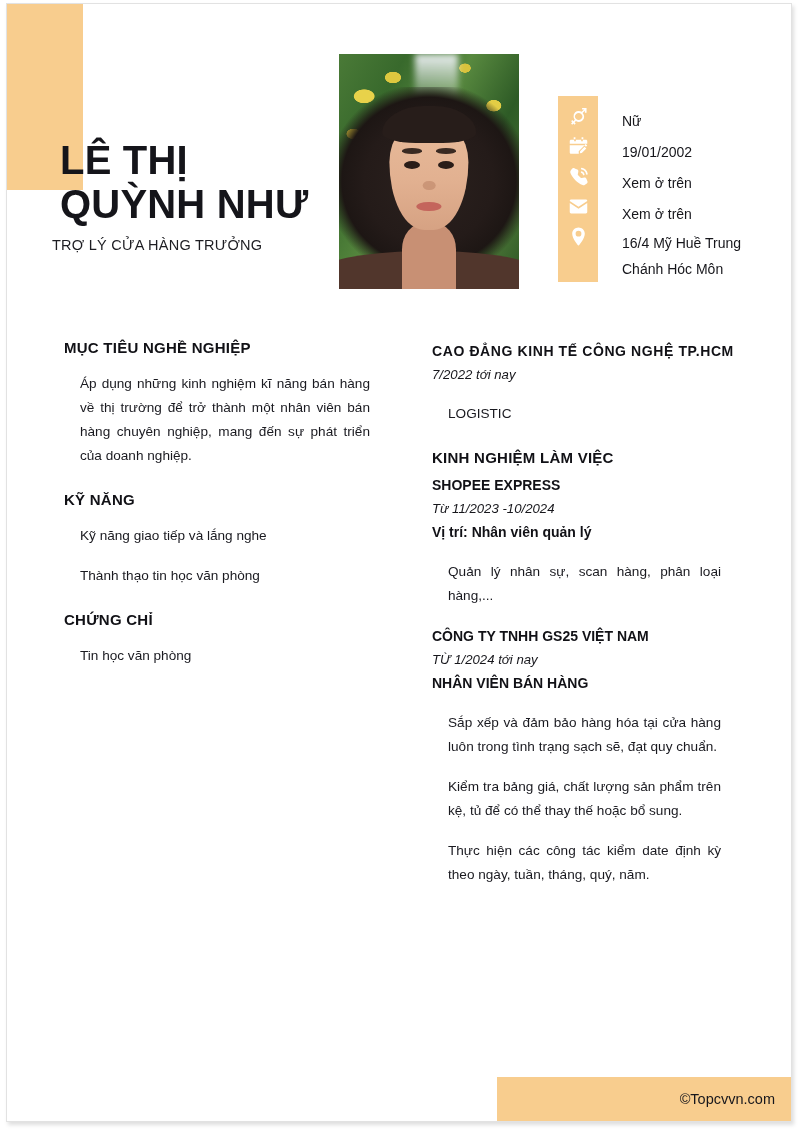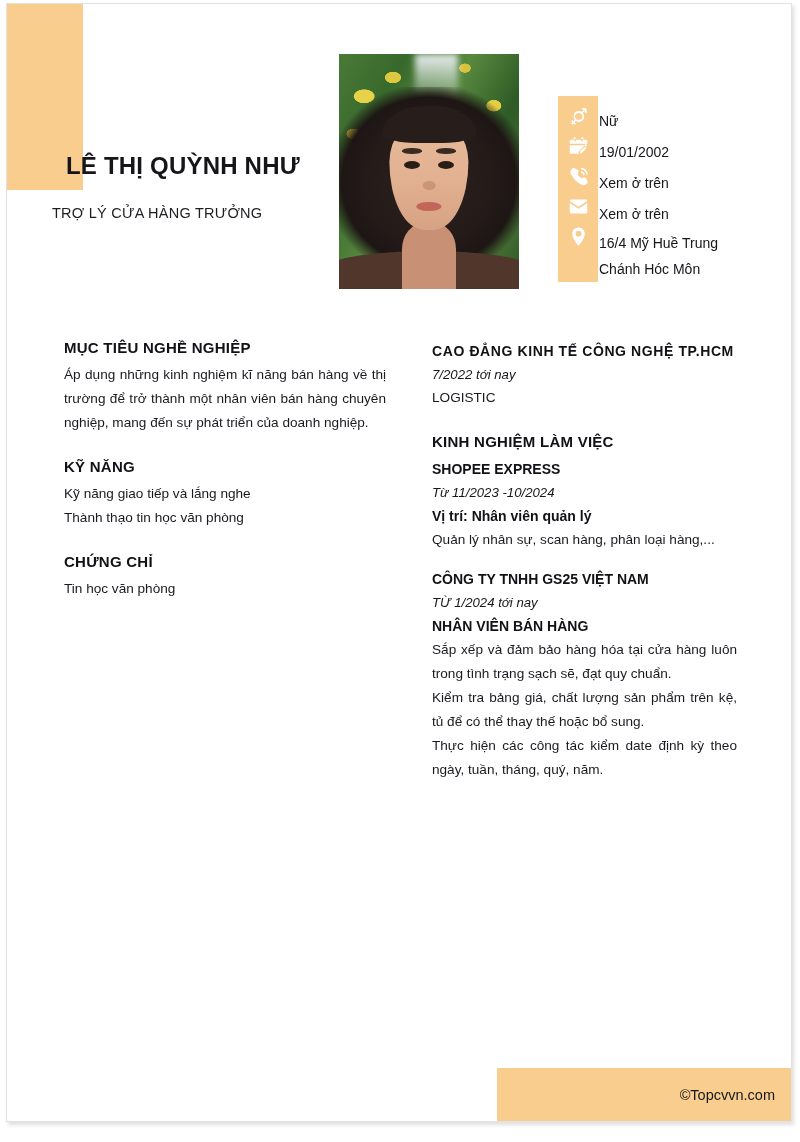--- a/index.html
+++ b/index.html
@@ -40,26 +40,26 @@
     background: #f8cd8e;
   }
 
   #name-wrap {
     position: absolute;
     left: 45px;
     top: 126px;
     width: 290px;
   }
   .person-name {
-    font-size: 24px;
+    font-size: 40px;
     font-weight: bold;
     line-height: 44px;
     letter-spacing: 0.2px;
     color: #15151a;
-    margin: 14px;
+    margin: 8px;
   }
   .person-role {
     font-size: 14.5px;
     line-height: 22px;
     letter-spacing: 0.25px;
     color: #1d1d22;
     margin: 6px 0 0 0;
   }
 
   
@@ -201,21 +201,21 @@
     align-items: center;
     gap: 9px;
   }
   #contact-iconbar .ico {
     width: 21px;
     height: 21px;
     display: block;
   }
   #contact-iconbar .ico svg { display: block; width: 100%; height: 100%; fill: #ffffff; }
   #contact-lines {
-    padding-left: 1px;
+    padding-left: 24px;
     padding-top: 10px;
   }
   #contact-lines .cline {
     font-size: 14px;
     line-height: 31px;
     color: #16161b;
     white-space: nowrap;
   }
   #contact-lines .cline.addr { line-height: 26px; }
 
@@ -239,21 +239,21 @@
     letter-spacing: 0.25px;
     color: #111116;
     margin: 0 0 7px 0;
   }
   .sec { margin-bottom: 23px; }
 
   .body-txt {
     font-size: 13.6px;
     line-height: 24px;
     color: #1a1a20;
-    margin: 0;
+    margin: 16px;
     text-align: justify;
   }
   .body-txt.left { text-align: left; }
 
   .sub-bold {
     font-size: 14px;
     font-weight: bold;
     line-height: 24px;
     color: #111116;
     margin: 0;
@@ -268,21 +268,21 @@
   }
   .entry { margin-bottom: 15px; }
   .entry:last-child { margin-bottom: 0; }
 
   
   #footer-bar {
     position: absolute;
     left: 490px;
     bottom: 0px;
     width: 296px;
-    height: 53px;
+    height: 44px;
     background: #f8cd8e;
   }
   #footer-bar .wm {
     position: absolute;
     right: 18px;
     top: 50%;
     transform: translateY(-50%);
     font-size: 14.5px;
     color: #17171c;
     white-space: nowrap;

